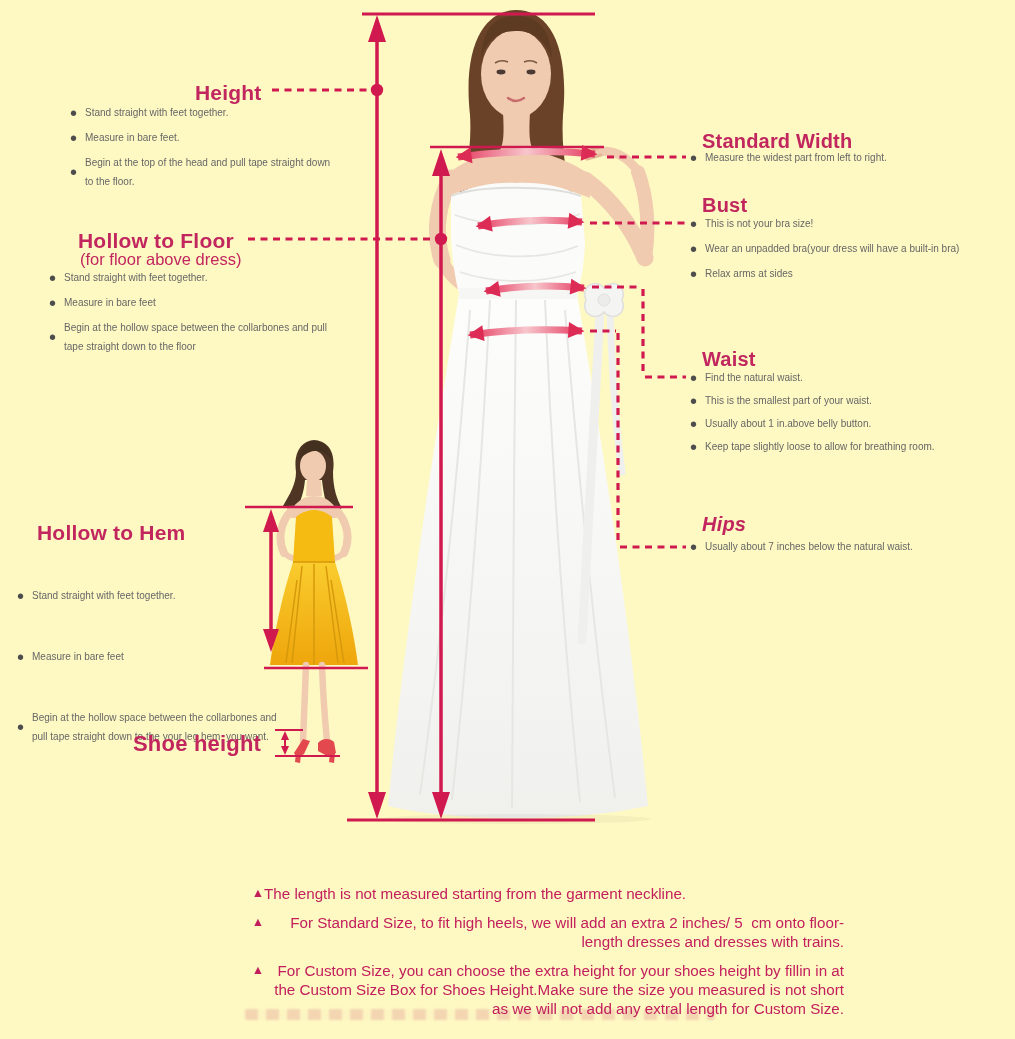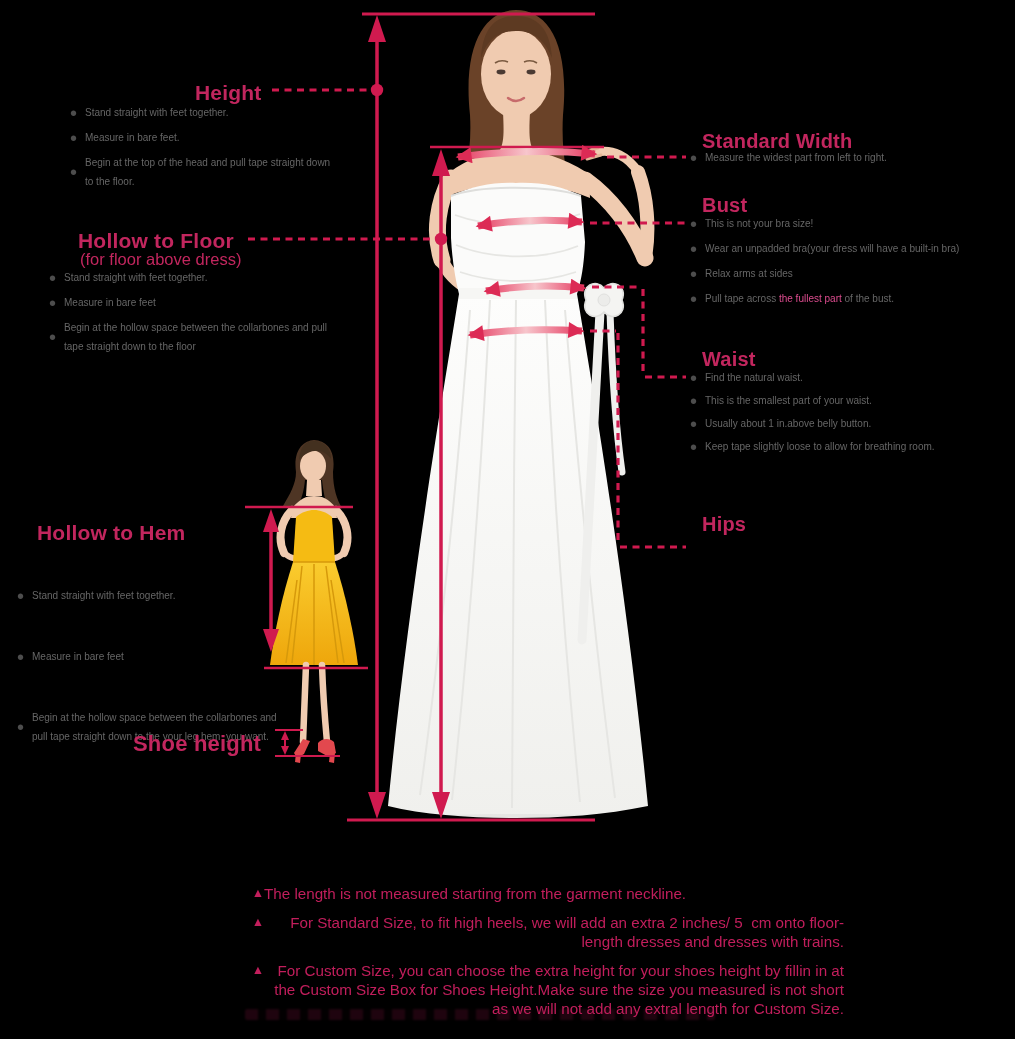--- a/index.html
+++ b/index.html
@@ -9,21 +9,21 @@
     --highlight:#DD4C8F;
     --footnote:#C21E5C;
     --skin:#F0CBB0;
     --hair:#6A4228;
     --hair-dark:#4E3524;
     --yellow:#F5BB13;
     --shoe:#E2484E;
   }
   html,body{margin:0;padding:0;background:#fff;}
   .canvas{
-    position:relative;width:1015px;height:1039px;background:#000000;overflow:hidden;
+    position:relative;width:1015px;height:1039px;background:#fef9c3;overflow:hidden;
     font-family:"Liberation Sans", sans-serif;
   }
   svg.overlay{position:absolute;left:0;top:0;z-index:1;}
   .txt{position:absolute;z-index:2;}
   .sec-title{font-weight:bold;font-size:21px;color:var(--accent);letter-spacing:.2px;white-space:nowrap;}
   .sec-title.rt{font-size:20px;}
   .sec-sub{font-size:16.5px;color:var(--accent);white-space:nowrap;}
   ul.blist{list-style:none;margin:0;padding:0 0 0 17px;font-size:10px;color:var(--body);line-height:19px;}
   ul.blist li{position:relative;margin-bottom:6px;}
   ul.blist li::before{
@@ -228,33 +228,33 @@
   <div class="txt sec-title rt" style="left:702px;top:130px;">Standard Width</div>
   <ul class="blist txt" style="left:688px;top:148px;width:320px;">
     <li class="nowrap">Measure the widest part from left to right.</li>
   </ul>
 
   <div class="txt sec-title rt" style="left:702px;top:194px;">Bust</div>
   <ul class="blist txt" style="left:688px;top:214px;width:296px;">
     <li>This is not your bra size!</li>
     <li>Wear an unpadded bra(your dress will have a built-in bra)</li>
     <li>Relax arms at sides</li>
-    <li class="nowrap"><span>Pull tape across </span><span class="hl">the fullest part</span><span> of the bust.</span></li>
   </ul>
 
   <div class="txt sec-title rt" style="left:702px;top:348px;">Waist</div>
   <ul class="blist tight txt" style="left:688px;top:368px;width:296px;">
     <li>Find the natural waist.</li>
     <li>This is the smallest part of your waist.</li>
     <li>Usually about 1 in.above belly button.</li>
     <li>Keep tape slightly loose to allow for breathing room.</li>
   </ul>
 
-  <div class="txt sec-title rt" style="left:702px;top:513px;">Hips</div>
+  <div class="txt sec-title rt" style="left:702px;top:513px;font-style:italic;">Hips</div>
   <ul class="blist txt" style="left:688px;top:537px;width:300px;">
+    <li>Usually about 7 inches below the natural waist.</li>
   </ul>
 
   <div class="txt foot" style="left:244px;top:884px;text-align:right;">
     <div class="fitem">
         <span class="keepsp">The length is not measured starting from the garment neckline.</span>
       </div>
     <div class="fitem">
         <span class="keepsp" style="width:585px;display:inline-block;">For Standard Size, to fit high heels, we will add an extra 2 inches/ 5  cm onto floor-length dresses and dresses with trains.</span>
       </div>
     <div class="fitem">

